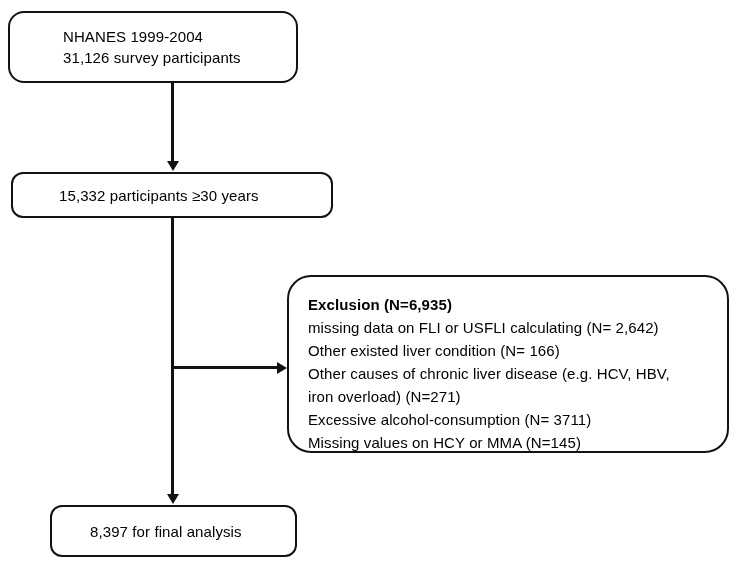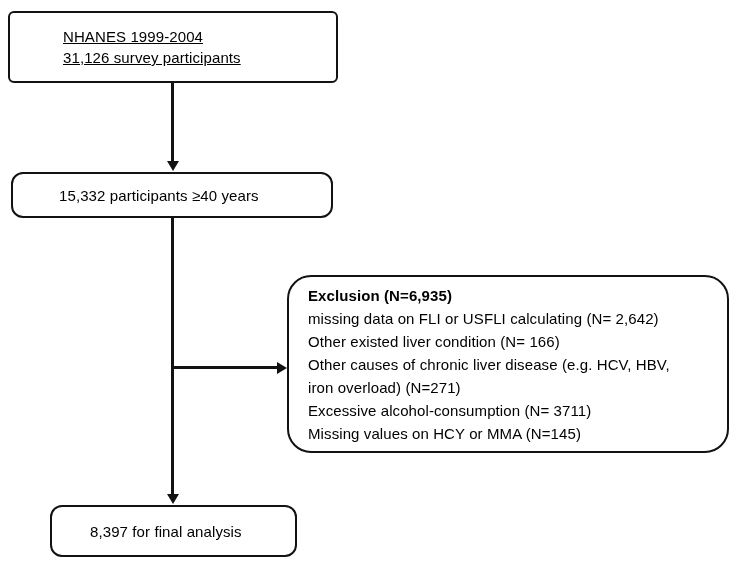--- a/index.html
+++ b/index.html
@@ -31,24 +31,23 @@
   .node-text {
     font-size: 15px;
     line-height: 21px;
     white-space: pre-line;
     letter-spacing: 0.1px;
   }
   
   #box-source {
     left: 8px;
     top: 11px;
-    width: 330px;
+    width: 290px;
     height: 72px;
-    border-radius: 6px;
-    text-decoration: underline;
+    border-radius: 16px;
   }
   #box-source .node-text {
     padding-left: 53px;
   }
   
   #box-eligible {
     left: 11px;
     top: 172px;
     width: 322px;
     height: 46px;
@@ -60,21 +59,21 @@
   
   #box-exclusion {
     left: 287px;
     top: 275px;
     width: 442px;
     height: 178px;
     border-radius: 24px;
     justify-content: flex-start;
   }
   #box-exclusion .node-text {
-    padding: 7px 0 0 19px;
+    padding: 16px 0 0 19px;
     line-height: 23px;
   }
   .exclusion-title {
     font-weight: bold;
   }
   
   #box-final {
     left: 50px;
     top: 505px;
     width: 247px;
@@ -125,21 +124,21 @@
 
   <div class="node" id="box-source">
     <div class="node-text">NHANES 1999-2004
 31,126 survey participants</div>
   </div>
 
   <div class="edge-v" id="edge-source-eligible"></div>
   <div class="arrow-down" id="arrowhead-eligible"></div>
 
   <div class="node" id="box-eligible">
-    <div class="node-text">15,332 participants ≥40 years</div>
+    <div class="node-text">15,332 participants ≥30 years</div>
   </div>
 
   <div class="edge-v" id="edge-eligible-final"></div>
   <div class="arrow-down" id="arrowhead-final"></div>
 
   <div class="edge-h" id="edge-branch-exclusion"></div>
   <div class="arrow-right" id="arrowhead-exclusion"></div>
 
   <div class="node" id="box-exclusion">
     <div class="node-text"><span class="exclusion-title">Exclusion (N=6,935)</span>

